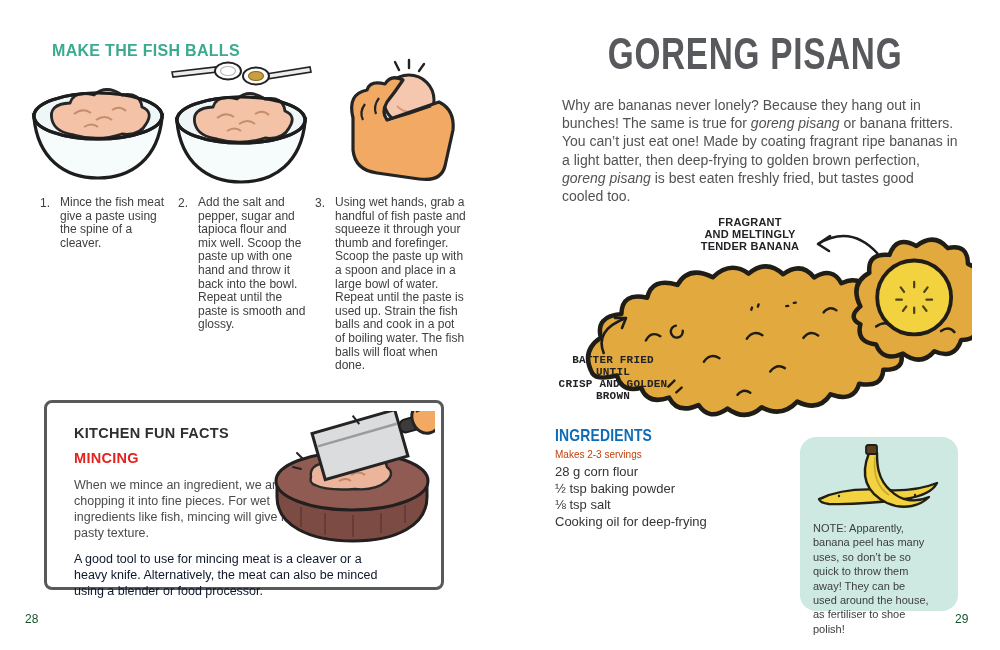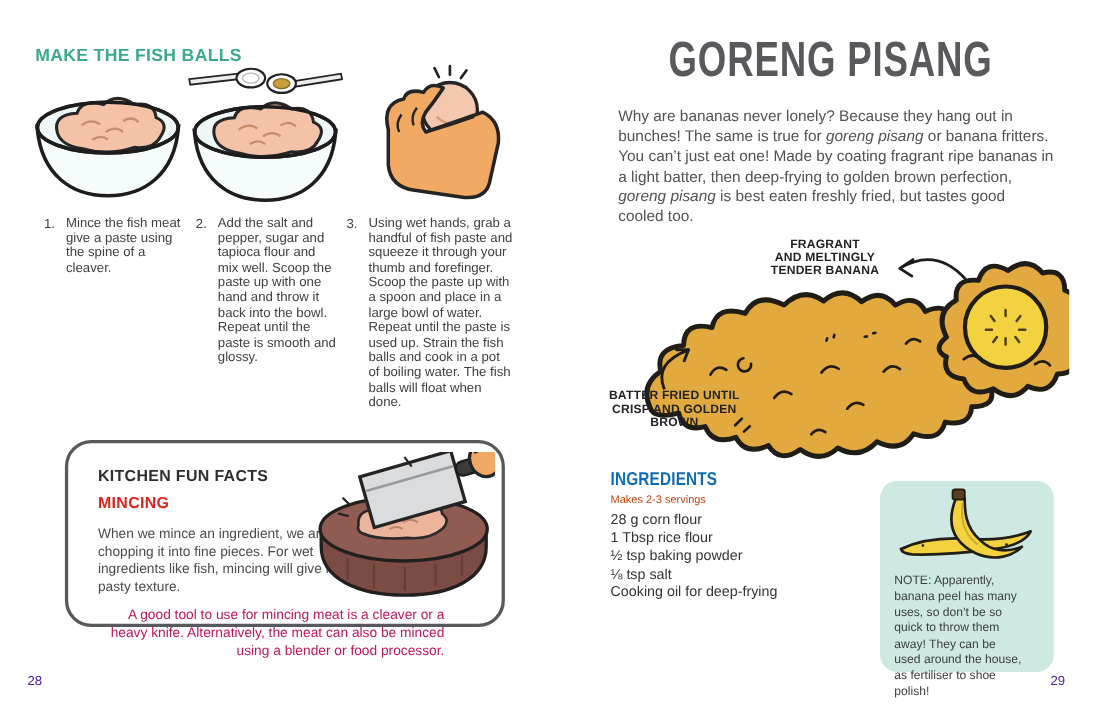--- a/index.html
+++ b/index.html
@@ -8,44 +8,44 @@
     position:relative;
     background:#ffffff;
     font-family:"Liberation Sans", sans-serif;
     color:#4a4b4d;
     overflow:hidden;
   }
   .abs { position:absolute; }
 
   
   .sec-title {
-    left:32px; top:42px;
+    left:52px; top:42px;
     font-size:16px; font-weight:bold; letter-spacing:.3px;
     color:#3BAA8F;
   }
   .illo { position:absolute; }
   .step { position:absolute; display:flex; }
   .step-num { width:20px; flex:0 0 20px; font-size:12px; color:#3f4042; }
   .step-text { font-size:12px; line-height:13.6px; color:#3f4042; }
   #step1 { left:40px; width:132px; }
   #step2 { left:178px; width:128px; }
   #step3 { left:315px; width:152px; }
 
   .fun-box {
-    left:59px; top:400px; width:400px; height:170px;
-    border:3.5px solid #58595B; border-radius:24px;
+    left:44px; top:400px; width:400px; height:190px;
+    border:3.5px solid #58595B; border-radius:8px;
     padding:22px 18px 0 27px;
   }
   .fun-title { font-size:14.5px; font-weight:bold; color:#2e2f31; letter-spacing:.3px; }
   .fun-sub { font-size:14.5px; font-weight:bold; color:#E2241E; letter-spacing:.3px; margin-top:9px; }
   .fun-p1 { margin-top:11px; width:232px; font-size:12.5px; line-height:16px; color:#4a4b4d; }
-  .fun-p2 { margin-top:10px; width:315px; font-size:12.5px; line-height:16px; color:#be185d;text-align:right; }
+  .fun-p2 { margin-top:10px; width:315px; font-size:12.5px; line-height:16px; color:#0f172a; }
   .fun-illo { position:absolute; right:6px; top:8px; }
 
-  .page-num { font-size:12px; color:#4c1d95; }
+  .page-num { font-size:12px; color:#14532d; }
   #pn-left { left:25px; top:612px; }
   #pn-right { left:955px; top:612px; }
 
   
   .r-title {
     left:555px; top:28px; width:400px; text-align:center;
     font-size:45px; font-weight:bold; color:#58595C; white-space:nowrap;
   }
   .r-title span { display:inline-block; transform:scaleX(.74); transform-origin:50% 50%; letter-spacing:1px; }
   .r-intro {
@@ -56,21 +56,21 @@
 
   .fritter-illo { left:552px; top:196px; }
 
   .callout {
     position:absolute; text-align:center;
     font-size:11px; font-weight:bold; letter-spacing:.2px;
     color:#222326; line-height:12px;
   }
   .callout span { display:block; }
   #co-banana { left:694px; top:216px; width:112px; }
-  #co-batter { left:552px; top:354px; width:122px; }
+  #co-batter { left:552px; top:354px; width:122px;font-family:Liberation Mono, monospace; }
   .arrow { position:absolute; }
 
   .ing { left:555px; top:426px; width:250px; }
   .ing-title { font-size:17px; font-weight:bold; color:#0E6CB6; }
   .ing-title span { display:inline-block; transform:scaleX(.82); transform-origin:0 50%; letter-spacing:.2px; }
   .ing-servings { font-size:10px; color:#c2410c; margin-top:3px; }
   .ing-list { list-style:none; margin-top:4px; }
   .ing-list li { font-size:13px; line-height:16.5px; color:#333436; }
   .ing-list li.wrap-indent { padding-left:20px; text-indent:-20px; max-width:248px; }
 
@@ -229,21 +229,20 @@
 <svg class="arrow" style="left:592px; top:312px;" width="45" height="44" viewBox="0 0 45 44">
   <path d="M12,42 Q2,18 34,6" fill="none" stroke="#1c1c1c" stroke-width="2.6"></path>
   <path d="M34,6 L23,6 M34,6 L30,16" fill="none" stroke="#1c1c1c" stroke-width="2.6" stroke-linecap="round"></path>
 </svg>
 
 <div class="abs ing">
   <h3 class="ing-title"><span>INGREDIENTS</span></h3>
   <div class="ing-servings">Makes 2-3 servings</div>
   <ul class="ing-list">
     <li>28 g corn flour</li>
-    <li>1 Tbsp rice flour</li>
     <li>½ tsp baking powder</li>
     <li>⅛ tsp salt</li>
     <li>Cooking oil for deep-frying</li>
   </ul>
 </div>
 
 <div class="abs note-box">
   <svg class="note-illo" width="130" height="76" viewBox="0 0 130 76">
     <path d="M6,56 Q32,44 70,47 Q102,49 124,40 Q118,52 92,56 Q48,62 16,61 Q7,60 6,56 Z" fill="#F2D23E" stroke="#211f15" stroke-width="2.4" stroke-linejoin="round"></path>
     <path d="M8,56 L16,52" stroke="#211f15" stroke-width="1.6"></path>

